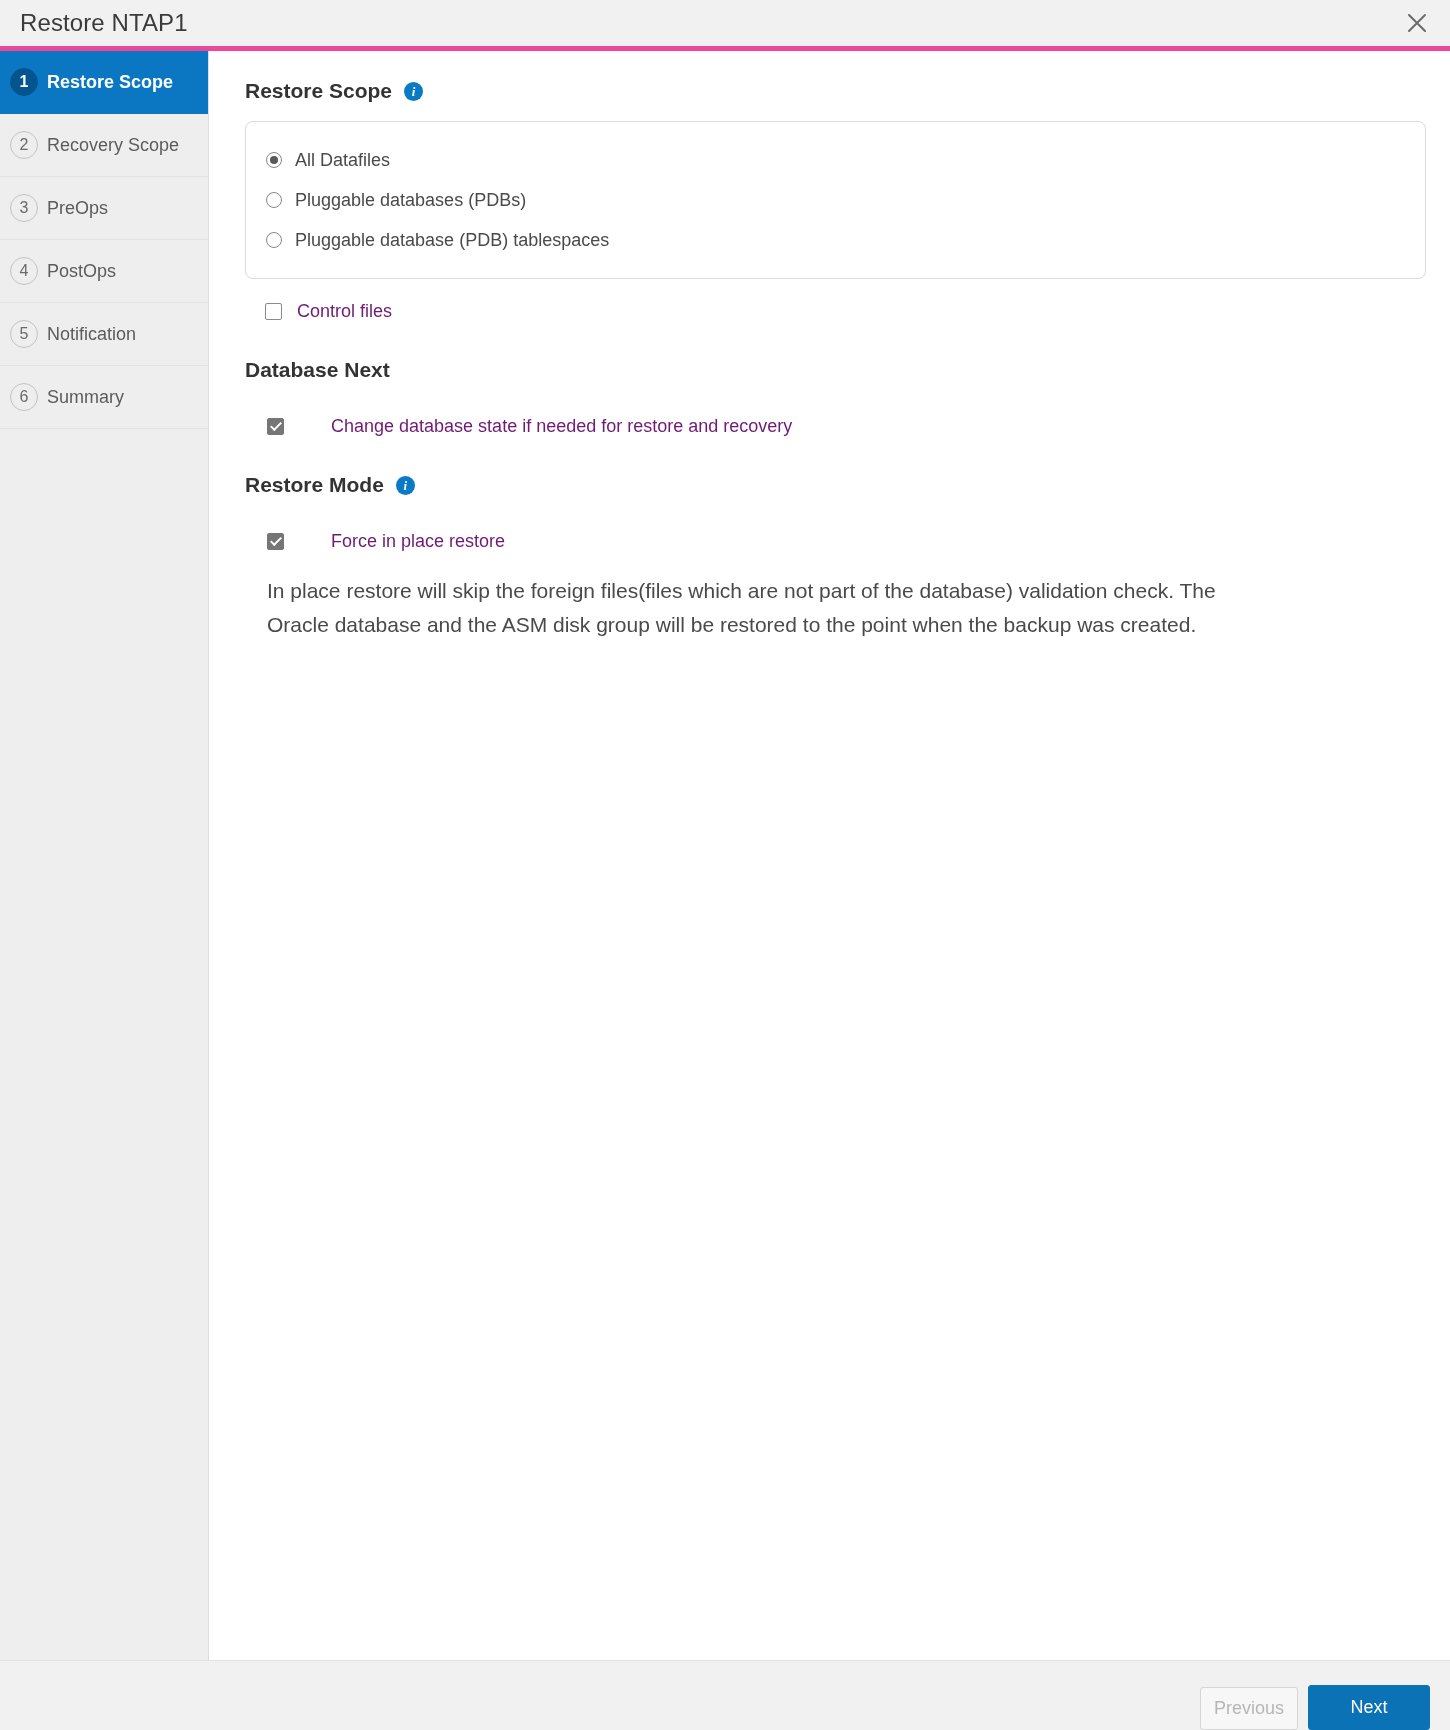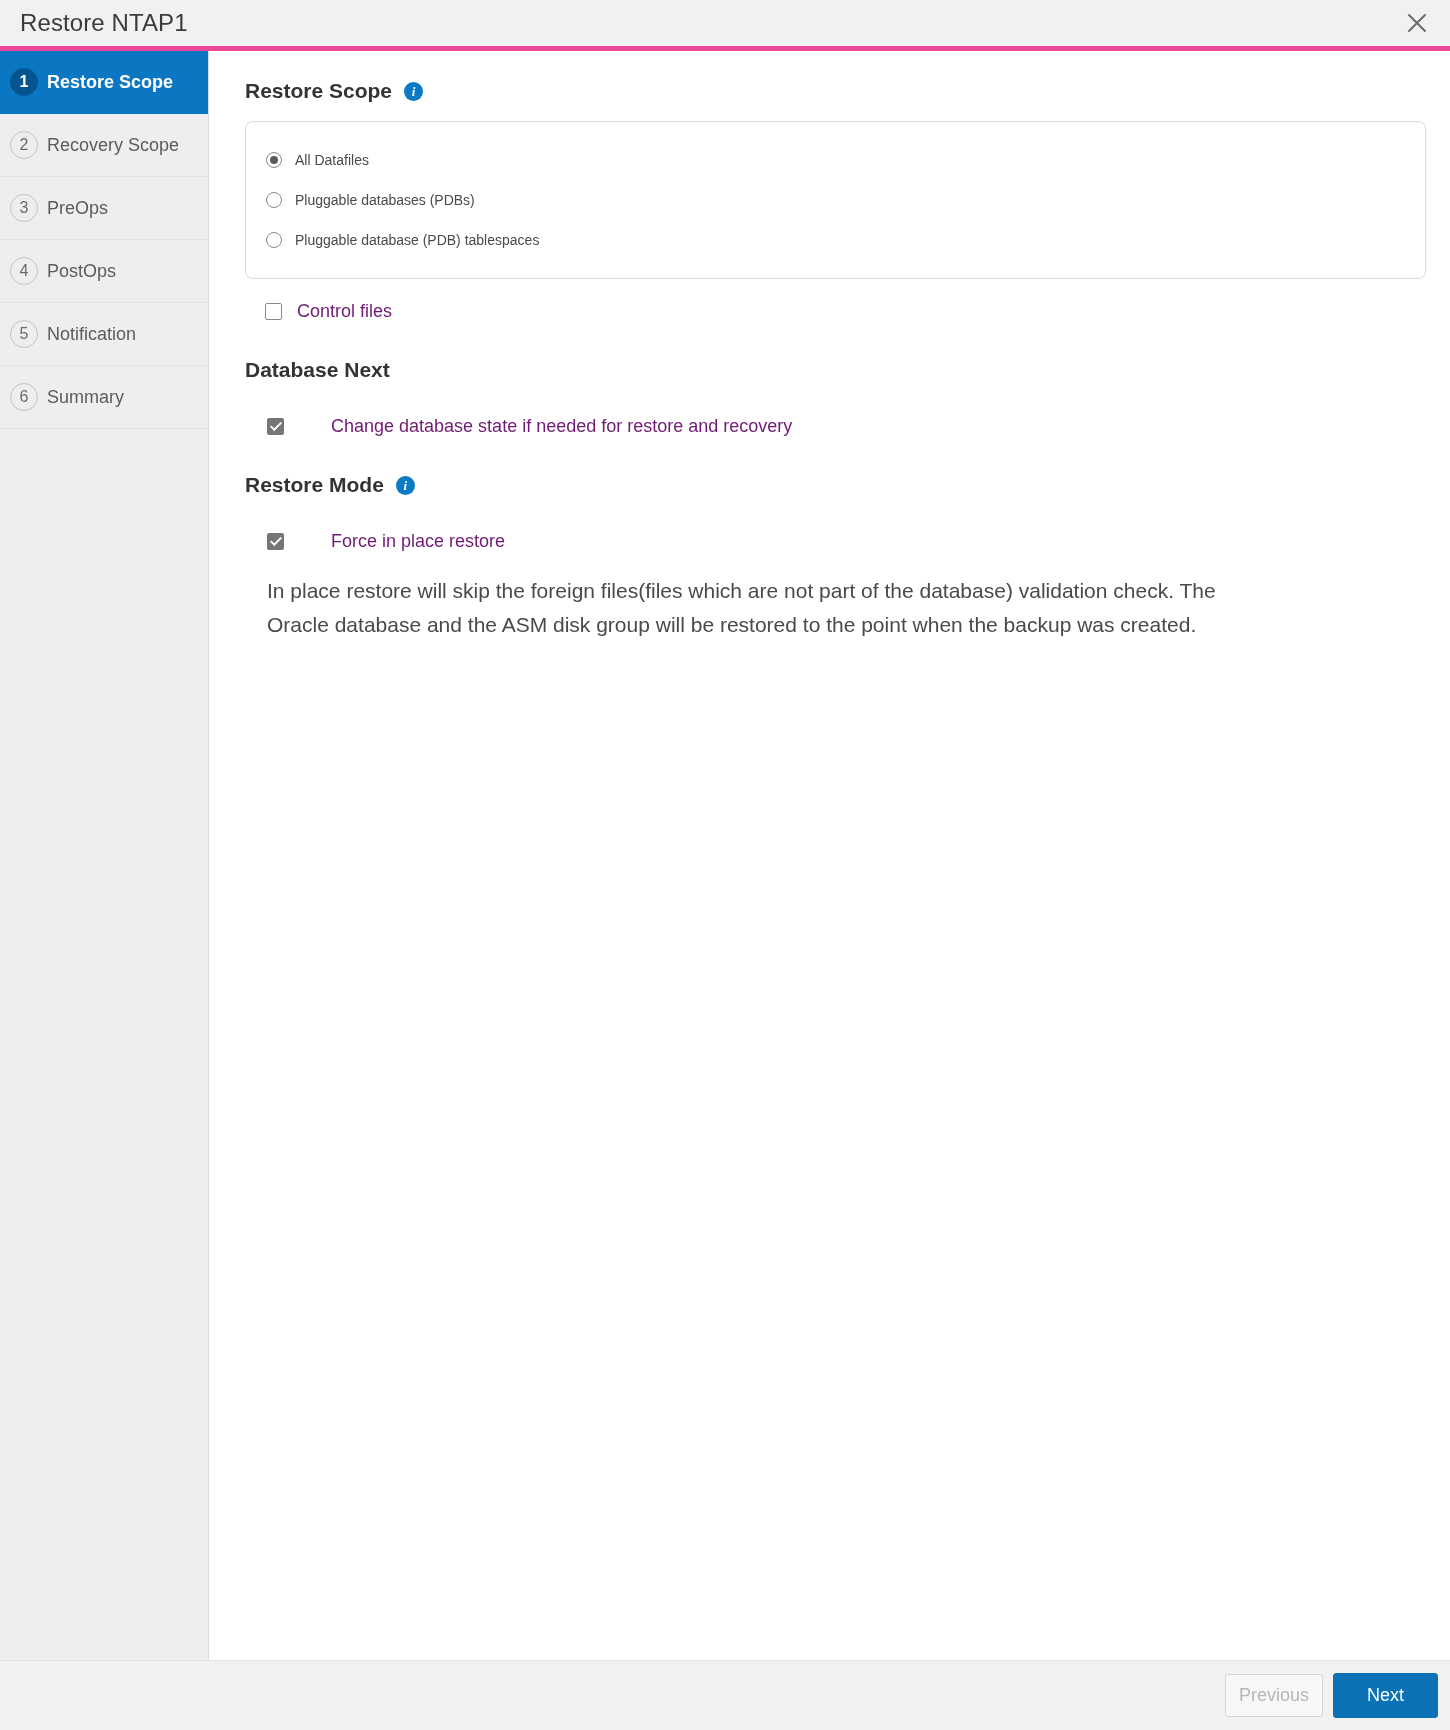--- a/index.html
+++ b/index.html
@@ -172,21 +172,21 @@
     justify-content: center;
   }
   .radio.checked::after {
     content: "";
     width: 8px;
     height: 8px;
     border-radius: 50%;
     background: #5a5a5a;
   }
   .radio-label {
-    font-size: 14px;
+    font-size: 18px;
     color: #4a4a4a;
   }
 
   .check-row {
     display: flex;
     align-items: center;
     padding-left: 20px;
     margin-bottom: 6px;
     cursor: pointer;
   }
@@ -233,43 +233,43 @@
     margin-top: 22px;
   }
 
   
   .footer {
     height: 70px;
     min-height: 70px;
     background: #f1f1f1;
     border-top: 1px solid #e2e2e2;
     display: flex;
-    align-items: center;
+    align-items: flex-end;
     justify-content: flex-end;
-    padding-right: 12px;
+    padding-right: 20px;
     gap: 10px;
   }
   .btn {
     font-size: 18px;
     font-family: "Liberation Sans", sans-serif;
     border-radius: 3px;
     cursor: pointer;
     display: flex;
     align-items: center;
     justify-content: center;
   }
   .btn-prev {
     width: 98px;
     height: 43px;
     background: #f7f7f7;
     border: 1px solid #d6d6d6;
     color: #b6b6b6;
   }
   .btn-next {
-    width: 105px;
+    width: 122px;
     height: 45px;
     background: #0b72b5;
     border: 1px solid #0b72b5;
     color: #ffffff;
   }
 </style>
 </head>
 <body>
 
 <div class="dialog">

